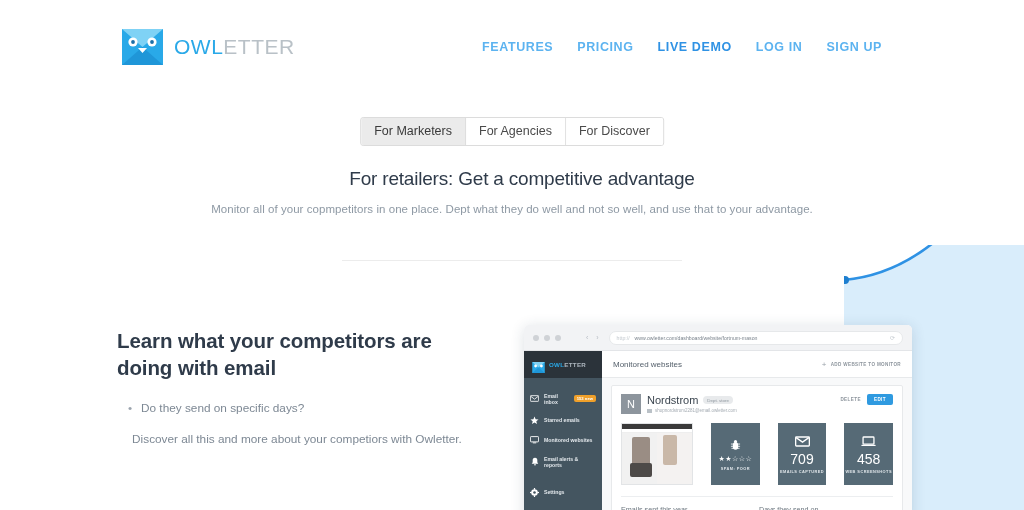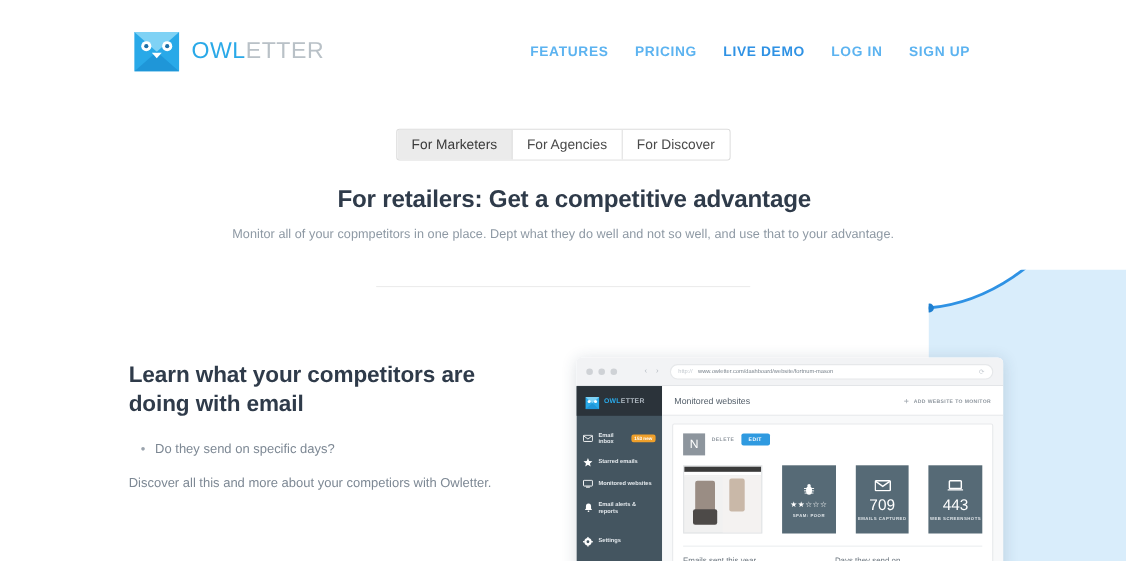--- a/index.html
+++ b/index.html
@@ -108,22 +108,22 @@
 
   
   .hero {
     position: absolute;
     top: 168px;
     left: 0;
     width: 1024px;
     text-align: center;
   }
   .hero-title {
-    font-size: 22px;
-    font-weight: bold;
+    font-size: 19px;
+    font-weight: normal;
     color: #2f3b4a;
     letter-spacing: -0.2px;
     padding-left: 20px;
   }
   .hero-sub {
     margin-top: 13px;
     font-size: 11.5px;
     color: #8e99a4;
     letter-spacing: 0.05px;
   }
@@ -165,20 +165,21 @@
   .feature-list li::before {
     content: "•";
     position: absolute;
     left: -13px;
     color: #9aa3ad;
   }
   .feature-foot {
     margin-top: 14px;
     font-size: 11.8px;
     color: #7d8894;
+    text-align: center;
   }
 
   
   .browser {
     position: absolute;
     left: 524px;
     top: 325px;
     width: 388px;
     height: 195px;
     background: #ffffff;
@@ -571,20 +572,30 @@
           <span class="dash-add">
             <span class="dash-add-plus">+</span>
             <span>ADD WEBSITE TO MONITOR</span>
           </span>
         </div>
 
         <div class="dash-card">
 
           <div class="site-row">
             <span class="site-avatar">N</span>
+            <span class="site-info">
+              <span class="site-name-row">
+                <span class="site-name">Nordstrom</span>
+                <span class="site-tag">Dept. store</span>
+              </span>
+              <span class="site-email">
+                <span class="site-email-icon"></span>
+                <span>shopnordstrom2281@email.owletter.com</span>
+              </span>
+            </span>
             <span class="site-actions">
               <span class="btn-delete">DELETE</span>
               <span class="btn-edit">EDIT</span>
             </span>
           </div>
 
           <div class="stats-row">
 
             <div class="thumb">
               <div class="thumb-bar"></div>
@@ -625,21 +636,21 @@
               <span class="stat-label">EMAILS CAPTURED</span>
             </div>
 
             <div class="stat-card">
               <span class="stat-icon">
                 <svg width="15" height="11" viewBox="0 0 16 11">
                     <rect x="2.2" y="0.7" width="11.6" height="7.6" rx="0.8" fill="none" stroke="#ffffff" stroke-width="1.4"></rect>
                     <rect x="0.4" y="9" width="15.2" height="1.3" rx="0.6" fill="#ffffff"></rect>
                   </svg>
               </span>
-              <span class="stat-value">443</span>
+              <span class="stat-value">458</span>
               <span class="stat-label">WEB SCREENSHOTS</span>
             </div>
           </div>
 
           <div class="chart-heads">
             <span class="chart-head first">Emails sent this year</span>
             <span class="chart-head">Days they send on</span>
           </div>
 
         </div>

